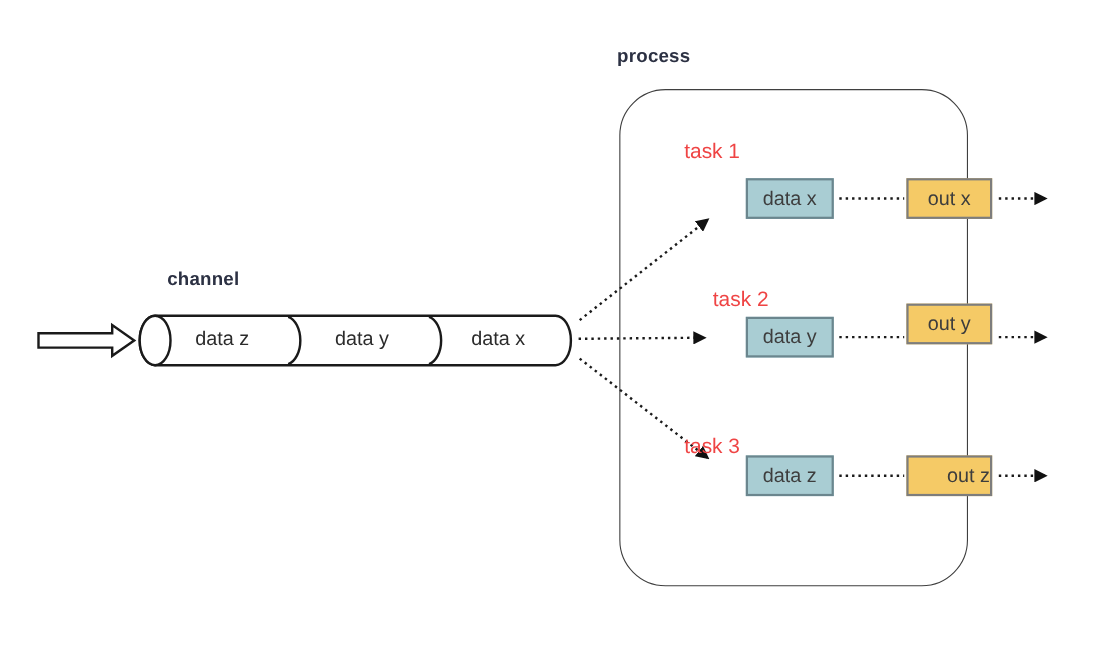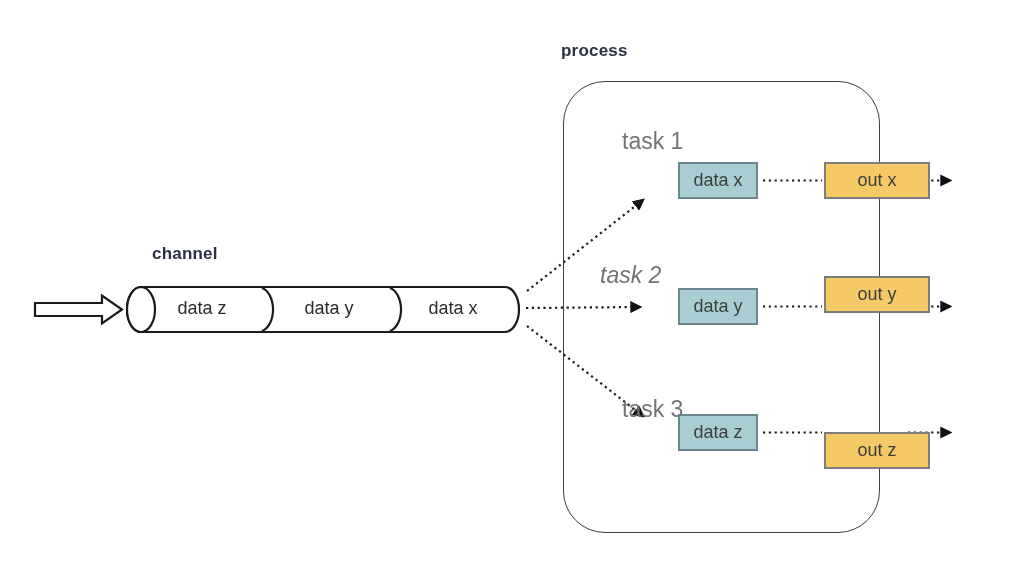--- a/index.html
+++ b/index.html
@@ -15,23 +15,23 @@
 
   
   .section-label {
     font-size: 17px;
     font-weight: 700;
     color: var(--label-color, #2c3143);
     letter-spacing: 0.2px;
     z-index: 3;
   }
   .task-label {
-    font-size: 23px;
+    font-size: 19px;
     font-weight: 500;
-    color: #737373;
+    color: #ef4444;
     z-index: 3;
   }
   .segment-label {
     font-size: 18px;
     color: #2b2b2b;
     text-align: center;
     width: 80px;
     z-index: 3;
   }
 
@@ -64,21 +64,21 @@
     font-size: 18px;
     color: #3d3d3d;
     z-index: 3;
   }
   .data-box {
     background: var(--data-box-fill, #a9cdd3);
     border: 2px solid var(--data-box-border, #6b868e);
   }
   .out-box {
     left: 824px;
-    width: 106px;
+    width: 78px;
     background: var(--out-box-fill, #f5ca66);
     border: 2px solid var(--out-box-border, #7d7d7d);
   }
 </style>
 </head>
 <body>
 
 <div id="canvas">
 
   <div id="process-box" class="abs"></div>
@@ -120,29 +120,29 @@
   <div class="abs section-label" style="left:561px; top:41px;">process</div>
 
   <div class="abs task-label" style="left:622px; top:128px;">task 1</div>
   <div class="abs data-box" style="left:678px; top:162px;">
     <span>data x</span>
   </div>
   <div class="abs out-box" style="top:162px;">
     <span>out x</span>
   </div>
 
-  <div class="abs task-label" style="left:600px; top:262px;font-style:italic;">task 2</div>
+  <div class="abs task-label" style="left:648px; top:262px;">task 2</div>
   <div class="abs data-box" style="left:678px; top:288px;">
     <span>data y</span>
   </div>
   <div class="abs out-box" style="top:276px;">
     <span>out y</span>
   </div>
 
   <div class="abs task-label" style="left:622px; top:376px;margin-top:20px;">task 3</div>
   <div class="abs data-box" style="left:678px; top:414px;">
     <span>data z</span>
   </div>
-  <div class="abs out-box" style="top:432px;">
+  <div class="abs out-box" style="top:414px;justify-content:flex-end;">
     <span>out z</span>
   </div>
 
 </div>
 
 </body></html>

